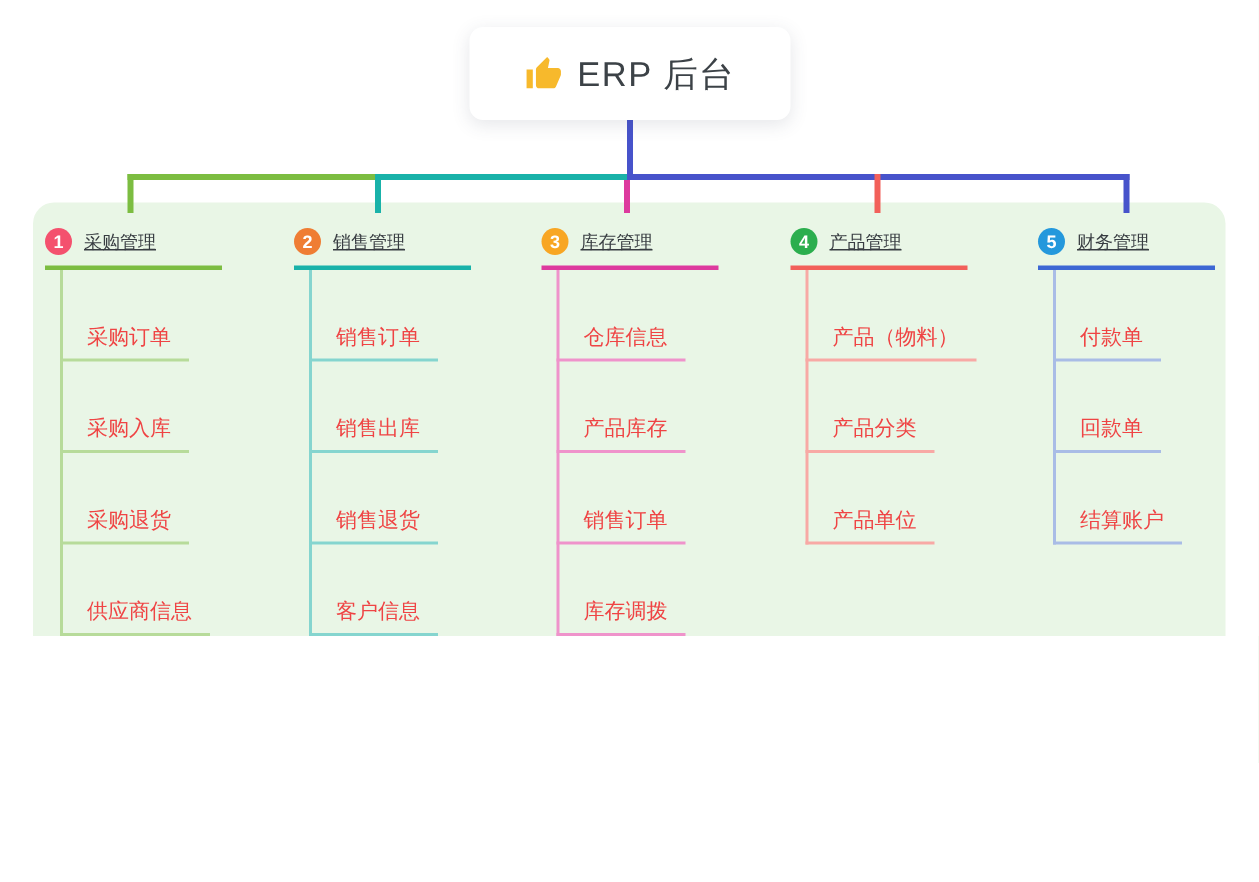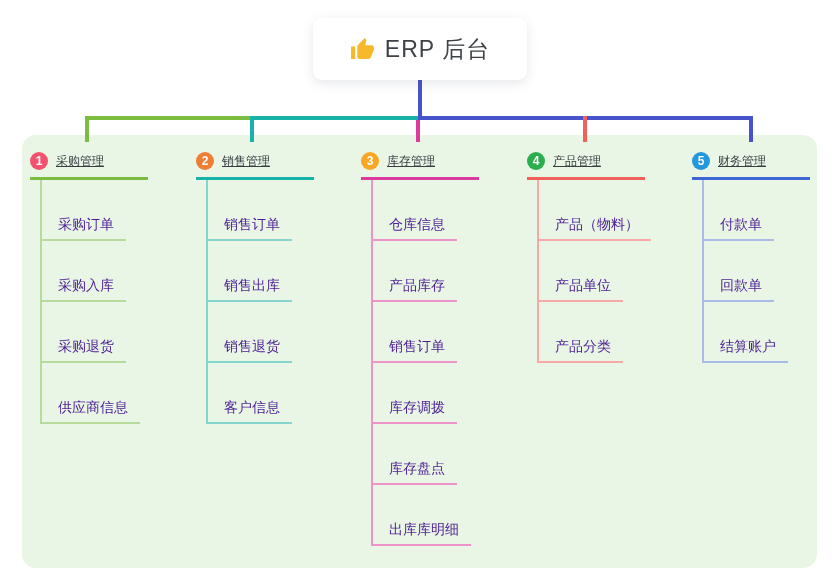--- a/index.html
+++ b/index.html
@@ -1,17 +1,17 @@
 <!DOCTYPE html>
 <html><head>
 <meta charset="utf-8">
 <style>
   html,body { margin:0; padding:0; background:#ffffff; }
   body { font-family:"Liberation Sans","DejaVu Sans",sans-serif; }
-  #canvas { position:relative; width:839px; height:588px; background:#fff; overflow:hidden; }
+  #canvas { position:relative; width:839px; height:424px; background:#fff; overflow:hidden; }
 
   
   .panel { position:absolute; left:22px; top:135px; width:795px; height:433px;
            background:var(--panel-bg,#e9f6e6); border-radius:14px; }
 
   
   .root-card { position:absolute; left:313px; top:18px; width:214px; height:62px;
                background:#fff; border-radius:9px; box-shadow:0 3px 12px rgba(60,70,90,.13);
                display:flex; align-items:center; justify-content:center; gap:10px; }
   .root-card .root-label { font-size:23px; color:#3c4247; letter-spacing:1px; }
@@ -35,21 +35,21 @@
   .branch-header { display:flex; align-items:center; gap:8px; height:26px;
                    border-bottom:3px solid var(--main); padding-bottom:3px; }
   .badge { flex:0 0 auto; width:18px; height:18px; border-radius:50%;
            background:var(--badge); color:#fff; font-size:12px; line-height:18px;
            text-align:center; font-weight:bold; }
   .blabel { font-size:12px; color:#383d42; font-weight:500; white-space:nowrap;text-decoration:underline; }
   .children { margin-left:10px; border-left:2px solid var(--light); }
   .child { height:54px; display:flex; align-items:flex-end;
            padding:0 12px 5px 16px; width:fit-content;
            border-bottom:2px solid var(--light);
-           font-size:14px; color:#4c1d95; white-space:nowrap;
+           font-size:14px; color:#ef4444; white-space:nowrap;
            margin-left:-2px; padding-left:18px; }
 </style>
 </head>
 <body>
 
 <div id="canvas" style="--panel-bg: #e9f6e6; --c-green: #7cbd41; --c-teal: #19b2a9; --c-blue: #4753cb; --c-magenta: #dd3a9e; --c-red: #f2605a;">
 
   <div class="panel"></div>
 
   <div class="line stem"></div>
@@ -113,22 +113,22 @@
         </div>
     </div>
 
     <div class="branch" style="left: 527px; --main: #f2605a; --light: #f8a9a5; --badge: #2bae4e;">
       <div class="branch-header">
         <span class="badge">4</span>
         <span class="blabel">产品管理</span>
       </div>
       <div class="children">
           <div class="child">产品（物料）</div>
+          <div class="child">产品分类</div>
           <div class="child">产品单位</div>
-          <div class="child">产品分类</div>
         </div>
     </div>
 
     <div class="branch" style="left: 692px; --main: #3d67d4; --light: #a9bce6; --badge: #2498dc;">
       <div class="branch-header">
         <span class="badge">5</span>
         <span class="blabel">财务管理</span>
       </div>
       <div class="children">
           <div class="child">付款单</div>

